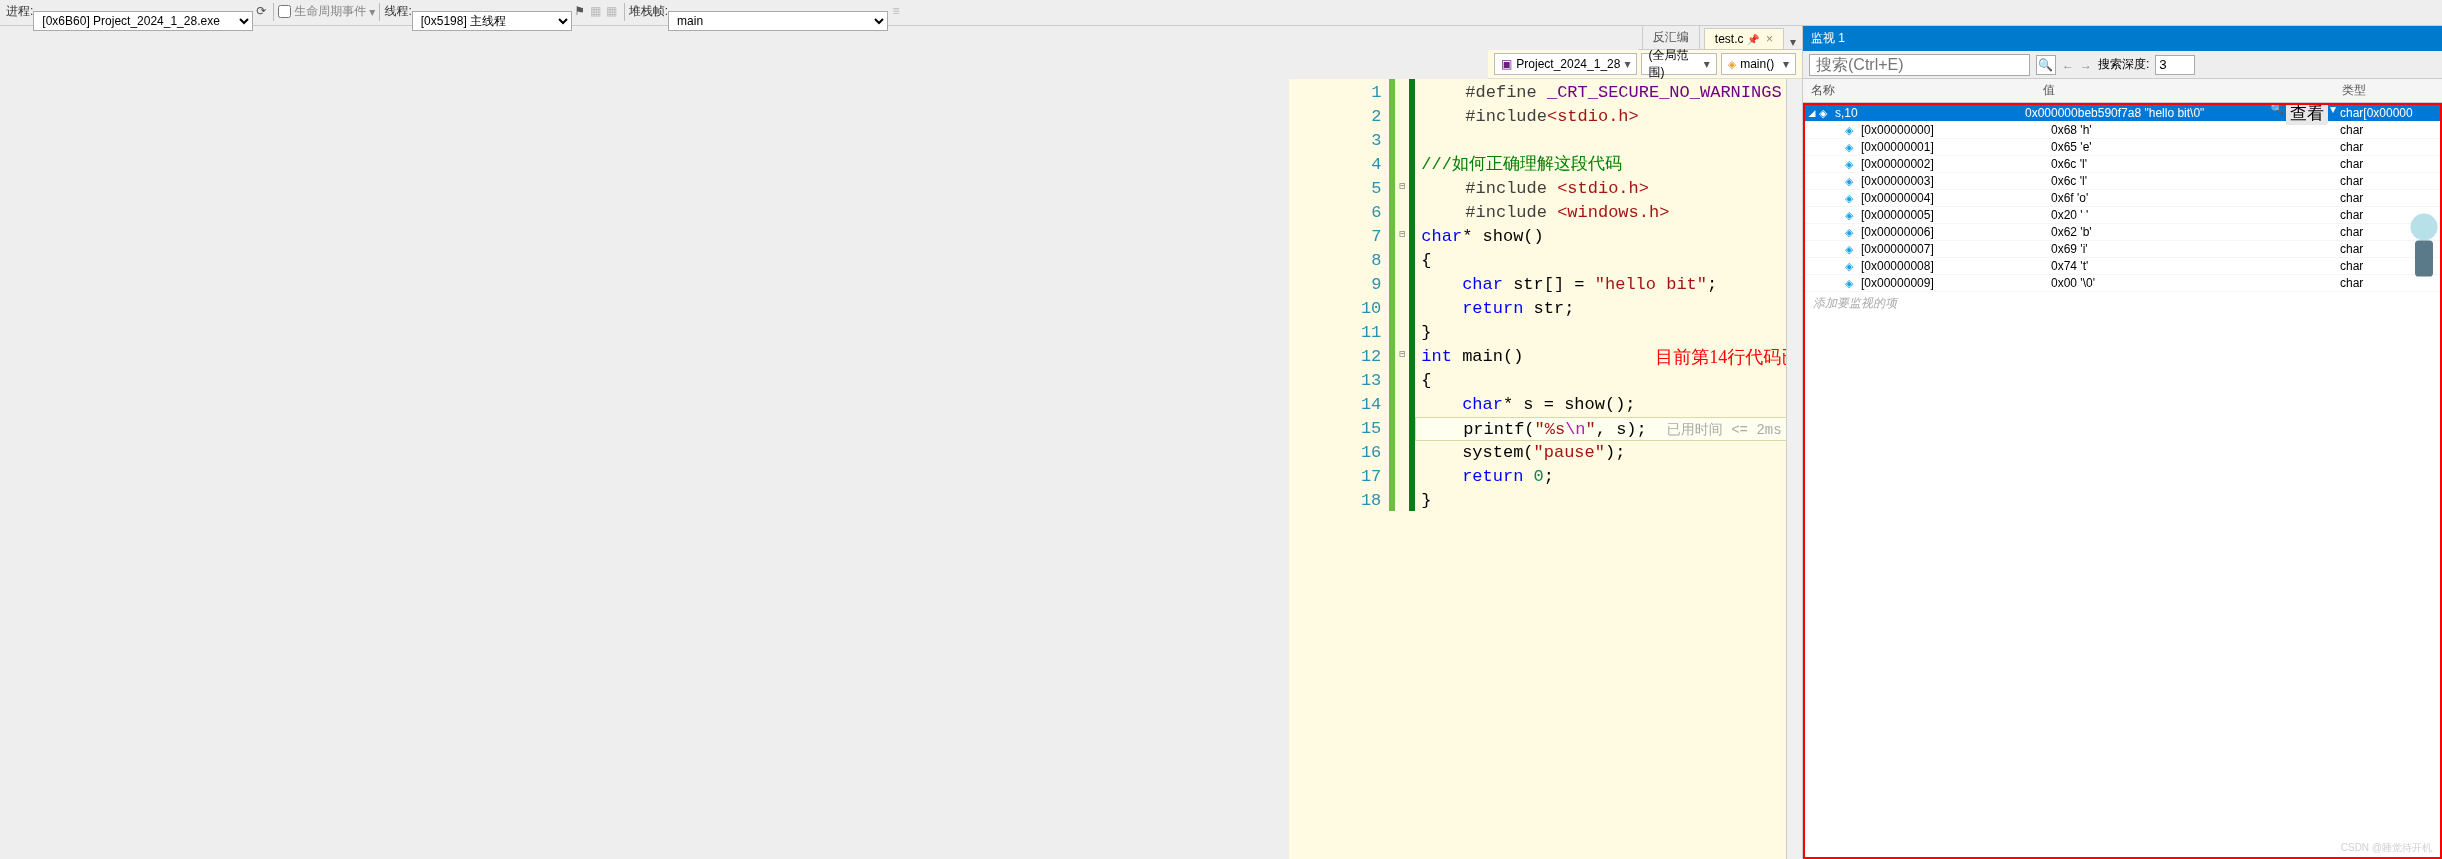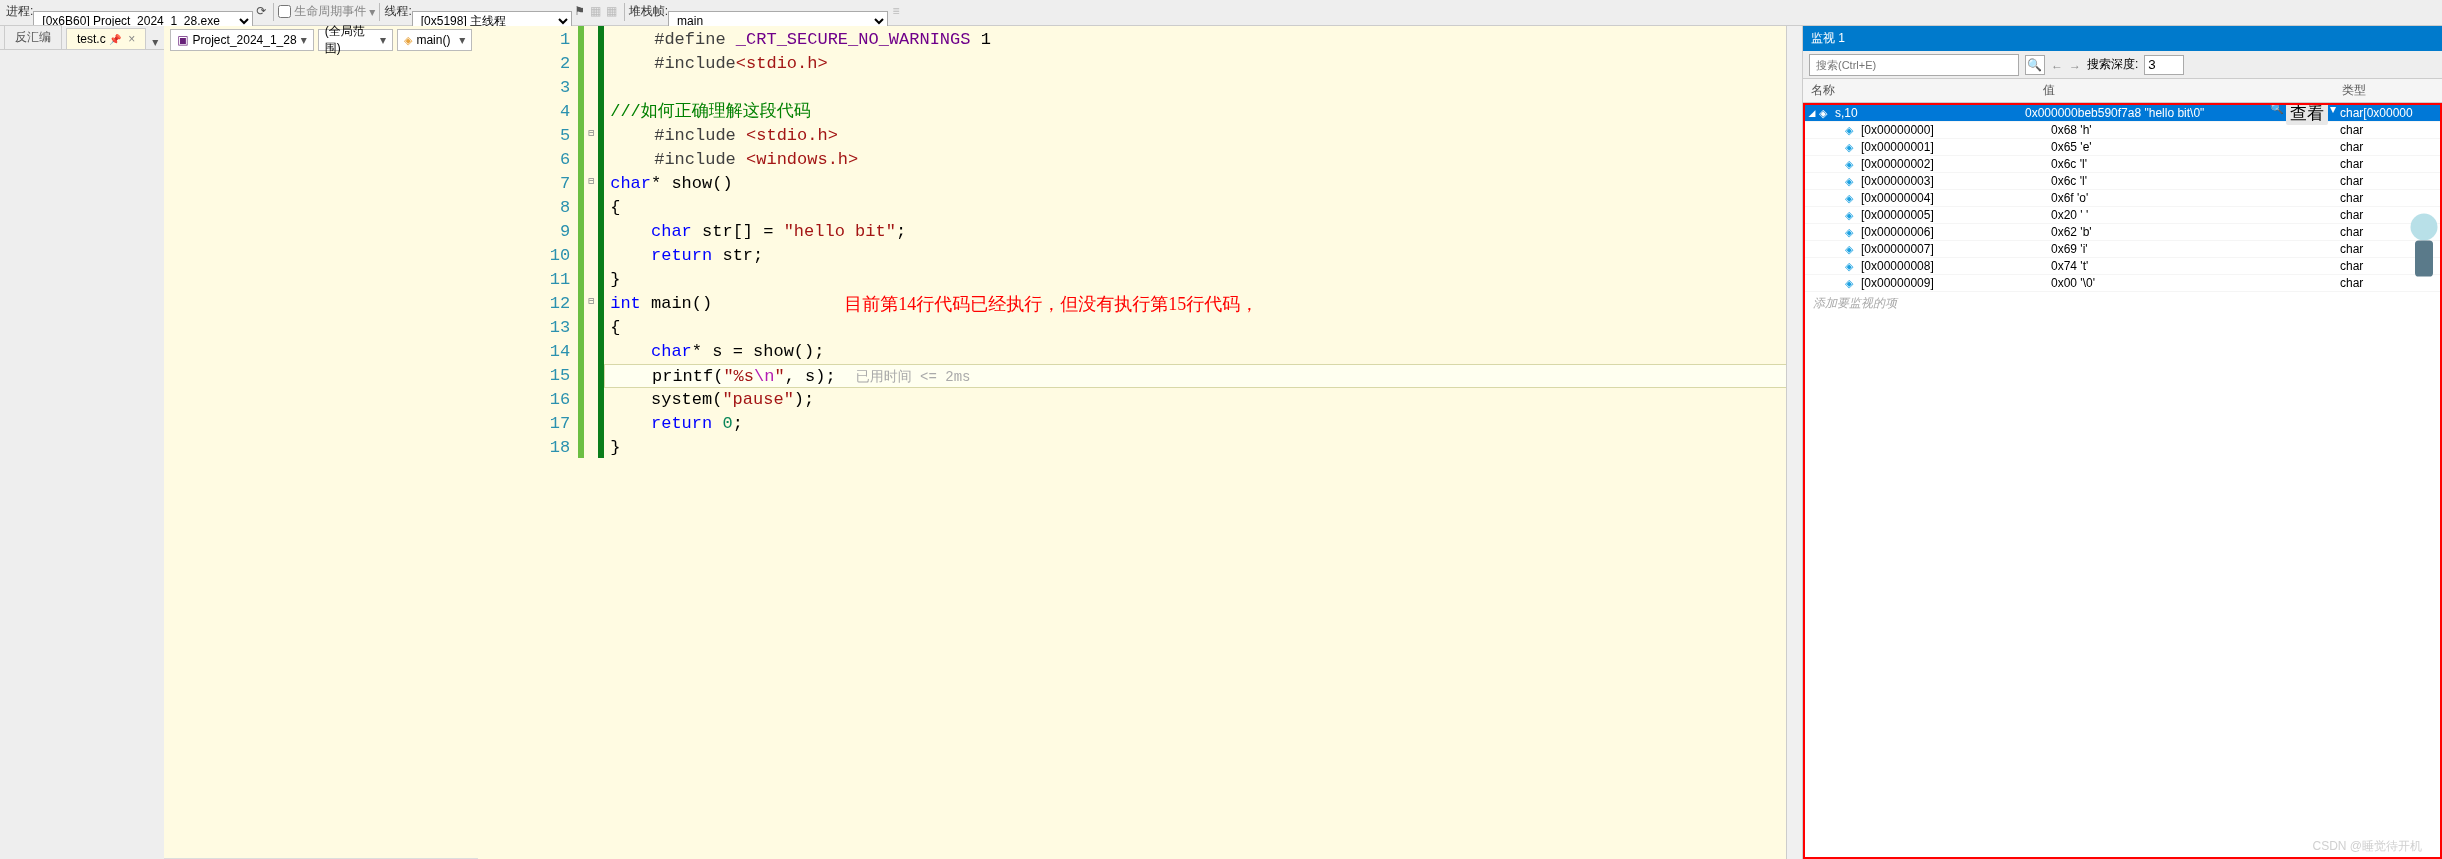--- a/index.html
+++ b/index.html
@@ -7,21 +7,21 @@
     
     .toolbar { display: flex; align-items: flex-start; padding: 3px 6px; background: #eeeeee; border-bottom: 1px solid #ccc; height: 26px; gap: 0; }
     .toolbar-label { color: #333; }
     .toolbar-select { border: 1px solid #aaa; background: #fff; padding: 1px 4px; height: 20px; font-size: 12px; margin-top: 8px; }
     .toolbar-sep { width: 1px; height: 18px; background: #bbb; margin: 0 4px; }
     .toolbar-icon { width: 16px; height: 16px; display: inline-flex; align-items: center; justify-content: center; color: #555; }
     .toolbar-icon.disabled { color: #bbb; }
     .checkbox-wrap { display: flex; align-items: center; gap: 3px; color: #888; }
     
     .body-split { display: flex; height: calc(100vh - 26px); }
-    .left-pane { flex: 1; display: flex; flex-direction: row; min-width: 0; }
+    .left-pane { flex: 1; display: flex; flex-direction: column; min-width: 0; align-items: flex-end; }
     .right-pane { width: 640px; display: flex; flex-direction: column; border-left: 1px solid #ccc; }
     
     .tab-strip { display: flex; background: #eeeeee; border-bottom: 1px solid #ccc; height: 24px; align-items: flex-end; }
     .tab { padding: 3px 10px; border: 1px solid #ccc; border-bottom: none; background: #eeeeee; font-size: 12px; margin-left: 4px; position: relative; color: #555; }
     .tab.active { background: #fffbe2; color: #000; }
     .tab .close { margin-left: 6px; color: #888; }
     .tab .pin { margin-left: 4px; color: #888; font-size: 10px; }
     .tab-strip-right { margin-left: auto; padding: 0 6px; color: #555; }
     
     .nav-row { display: flex; gap: 4px; padding: 3px 6px; background: #fffbe2; border-bottom: 1px solid #ddd; }
@@ -54,21 +54,21 @@
     .c-cmt { color: #008000; }
     .c-macro { color: #6f008a; }
     .c-num { color: #098658; }
     .c-fn { color: #000; }
     
     .annotation { position: absolute; color: #ff0000; font-size: 18px; font-family: "Microsoft YaHei"; }
     .perf-hint { color: #aaa; font-size: 14px; margin-left: 20px; }
     
     .watch-header { background: #007acc; color: #fff; padding: 4px 8px; font-size: 12px; }
     .watch-toolbar { display: flex; align-items: center; padding: 3px 6px; background: #eeeeee; border-bottom: 1px solid #ccc; gap: 6px; height: 28px; }
-    .watch-search { flex: 0 0 210px; border: 1px solid #aaa; padding: 2px 6px; height: 22px; font-size: 11px; color: #888; }
+    .watch-search { flex: 0 0 210px; border: 1px solid #aaa; padding: 2px 6px; height: 22px; font-size: 16px; color: #888; }
     .search-btn { width: 20px; height: 20px; border: 1px solid #aaa; background: #fff; display: flex; align-items: center; justify-content: center; }
     .nav-arrows { color: #888; }
     .depth-input { width: 40px; border: 1px solid #aaa; padding: 1px 3px; height: 20px; }
     
     .watch-grid-header { display: flex; background: #f5f5f5; border-bottom: 1px solid #ccc; padding: 3px 0; font-size: 12px; color: #555; }
     .wcol-name { width: 240px; padding-left: 8px; }
     .wcol-val { flex: 1; }
     .wcol-type { width: 100px; }
     
     .watch-rows { flex: 1; overflow: auto; background: #fff; border: 2px solid #ff0000; position: relative; }
@@ -81,21 +81,21 @@
     .watch-row.selected .wr-icon { color: #fff; }
     .wr-name { width: 190px; }
     .wr-val { flex: 1; }
     .wr-type { width: 100px; }
     .wr-actions { display: flex; gap: 2px; padding-right: 4px; }
     .wr-mag { font-size: 11px; }
     .wr-view { background: #e8e8e8; color: #000; padding: 0 4px; border-radius: 2px; font-size: 17px; }
     .watch-add { color: #aaa; font-style: italic; padding: 3px 8px; }
     
     .scrollbar-v { position: absolute; right: 0; top: 0; bottom: 0; width: 16px; background: #f0f0f0; border-left: 1px solid #ccc; }
-    .watermark { position: absolute; bottom: 4px; right: 20px; color: #d0d0d0; font-size: 12px; }
+    .watermark { position: absolute; bottom: 4px; right: 10px; color: #d0d0d0; font-size: 10px; }
     
     .mascot { position: absolute; right: 0; top: 200px; width: 36px; height: 90px; }
   </style>
 </head>
 <body>
 
 <div class="toolbar">
   <span class="toolbar-label">进程:</span>
   <select class="toolbar-select" style="width:220px"><option>[0x6B60] Project_2024_1_28.exe</option></select>
   <span class="toolbar-icon">⟳</span>

